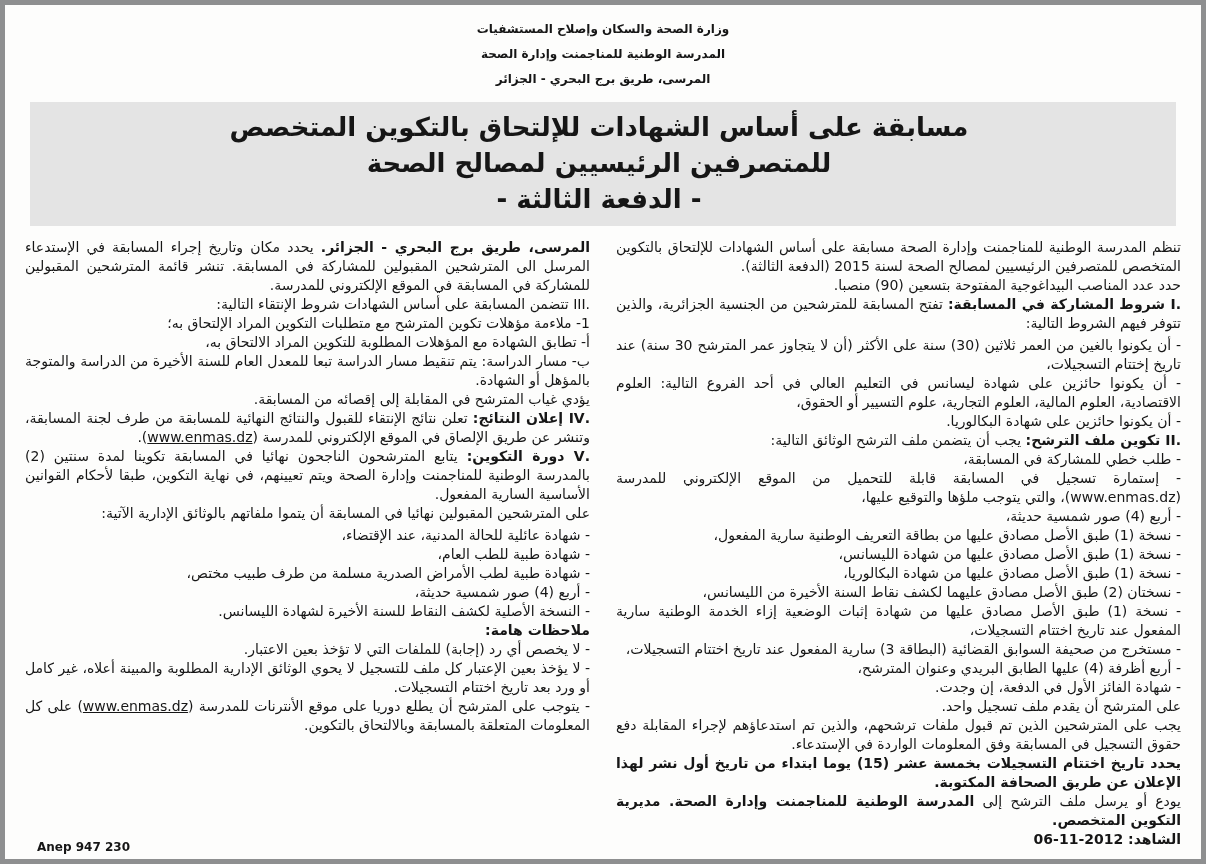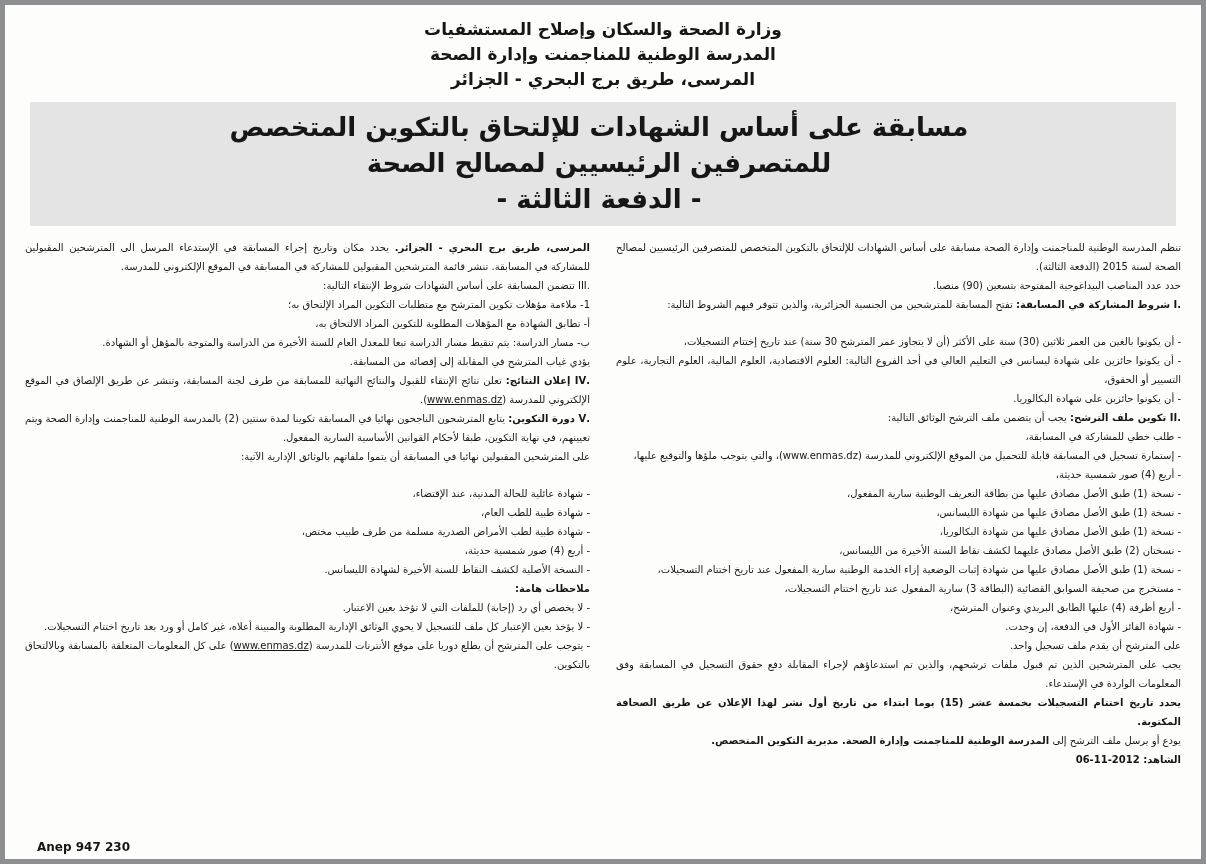--- a/index.html
+++ b/index.html
@@ -10,21 +10,21 @@
     border:5px solid #8e8f90;
     background:#fdfdfc;
     overflow:hidden;
     font-family:"DejaVu Sans",sans-serif;
     color:#161616;
   }
   .header{
     margin-top:12px;
     text-align:center;
     font-weight:bold;
-    font-size:17px;
+    font-size:12px;
     line-height:25px;
   }
   .header div{margin:0;}
   .title-panel{
     margin:10px 25px 0 25px;
     background:#e4e4e4;
     text-align:center;
     font-weight:bold;
     font-size:26px;
     line-height:36px;
@@ -32,26 +32,26 @@
   }
   .columns{
     direction:rtl;
     display:flex;
     gap:26px;
     padding:12px 20px 0 20px;
   }
   .col{
     flex:1;
     min-width:0;
-    font-size:10px;
+    font-size:14px;
     line-height:19px;
     text-align:justify;
   }
   .col p{margin:0;}
-  .gap{margin-top:18px;}
+  .gap{margin-top:3px;}
   .b{font-weight:bold;}
   .link{text-decoration:underline;}
   .anep{
     position:absolute;
     left:32px;bottom:5px;
     direction:ltr;
     font-weight:bold;
     font-size:12px;
     text-align:right;
   }

